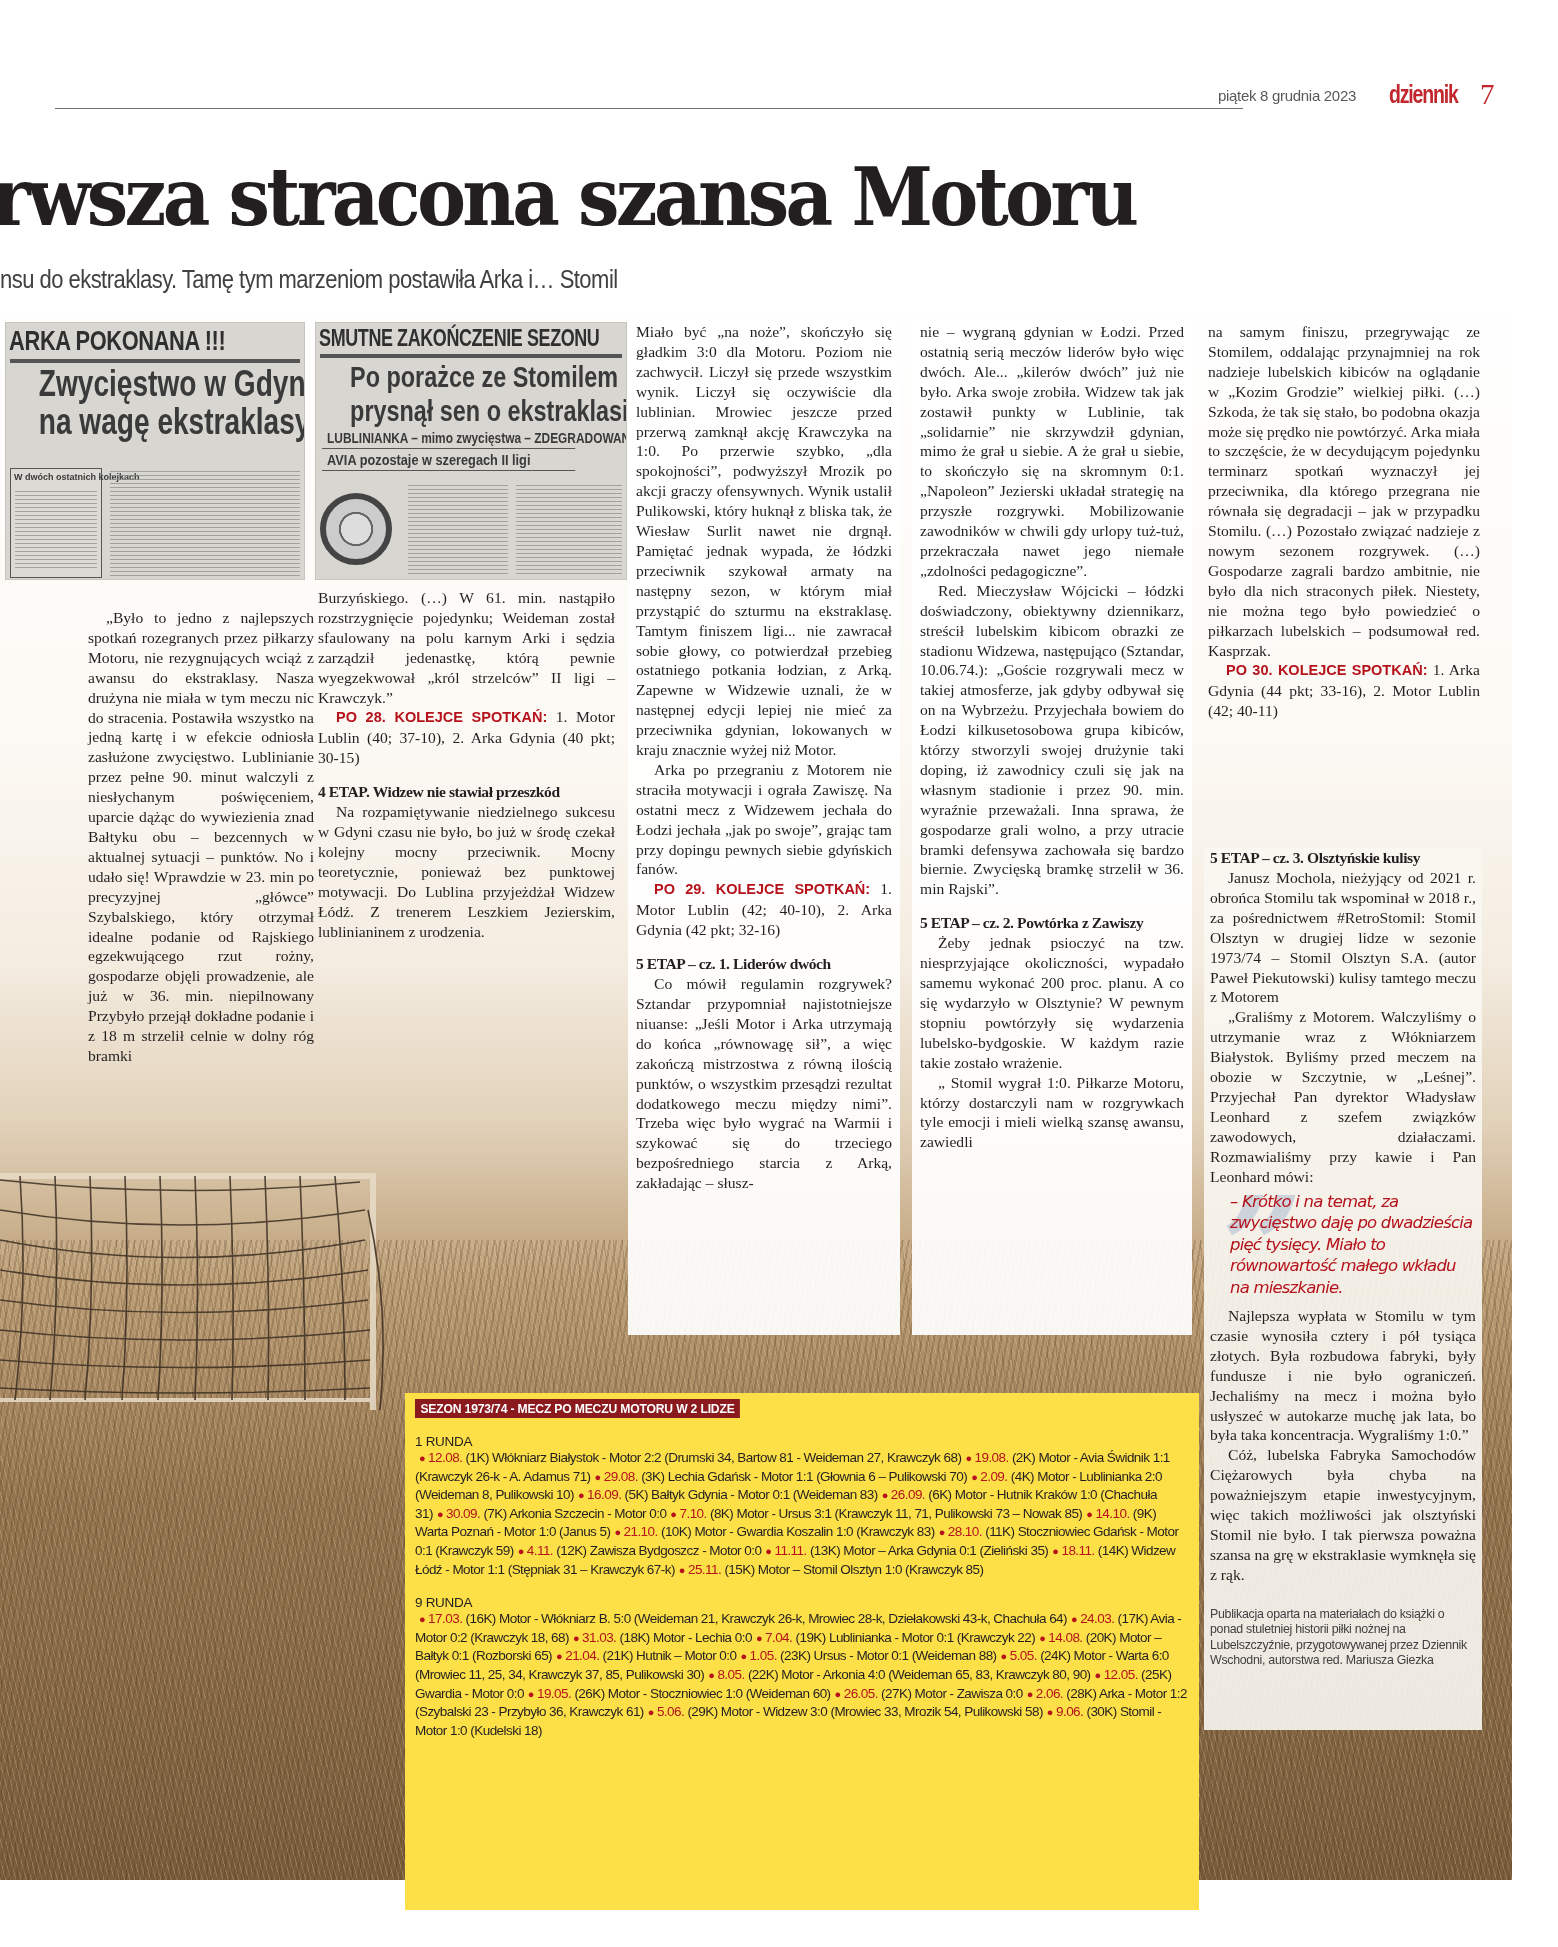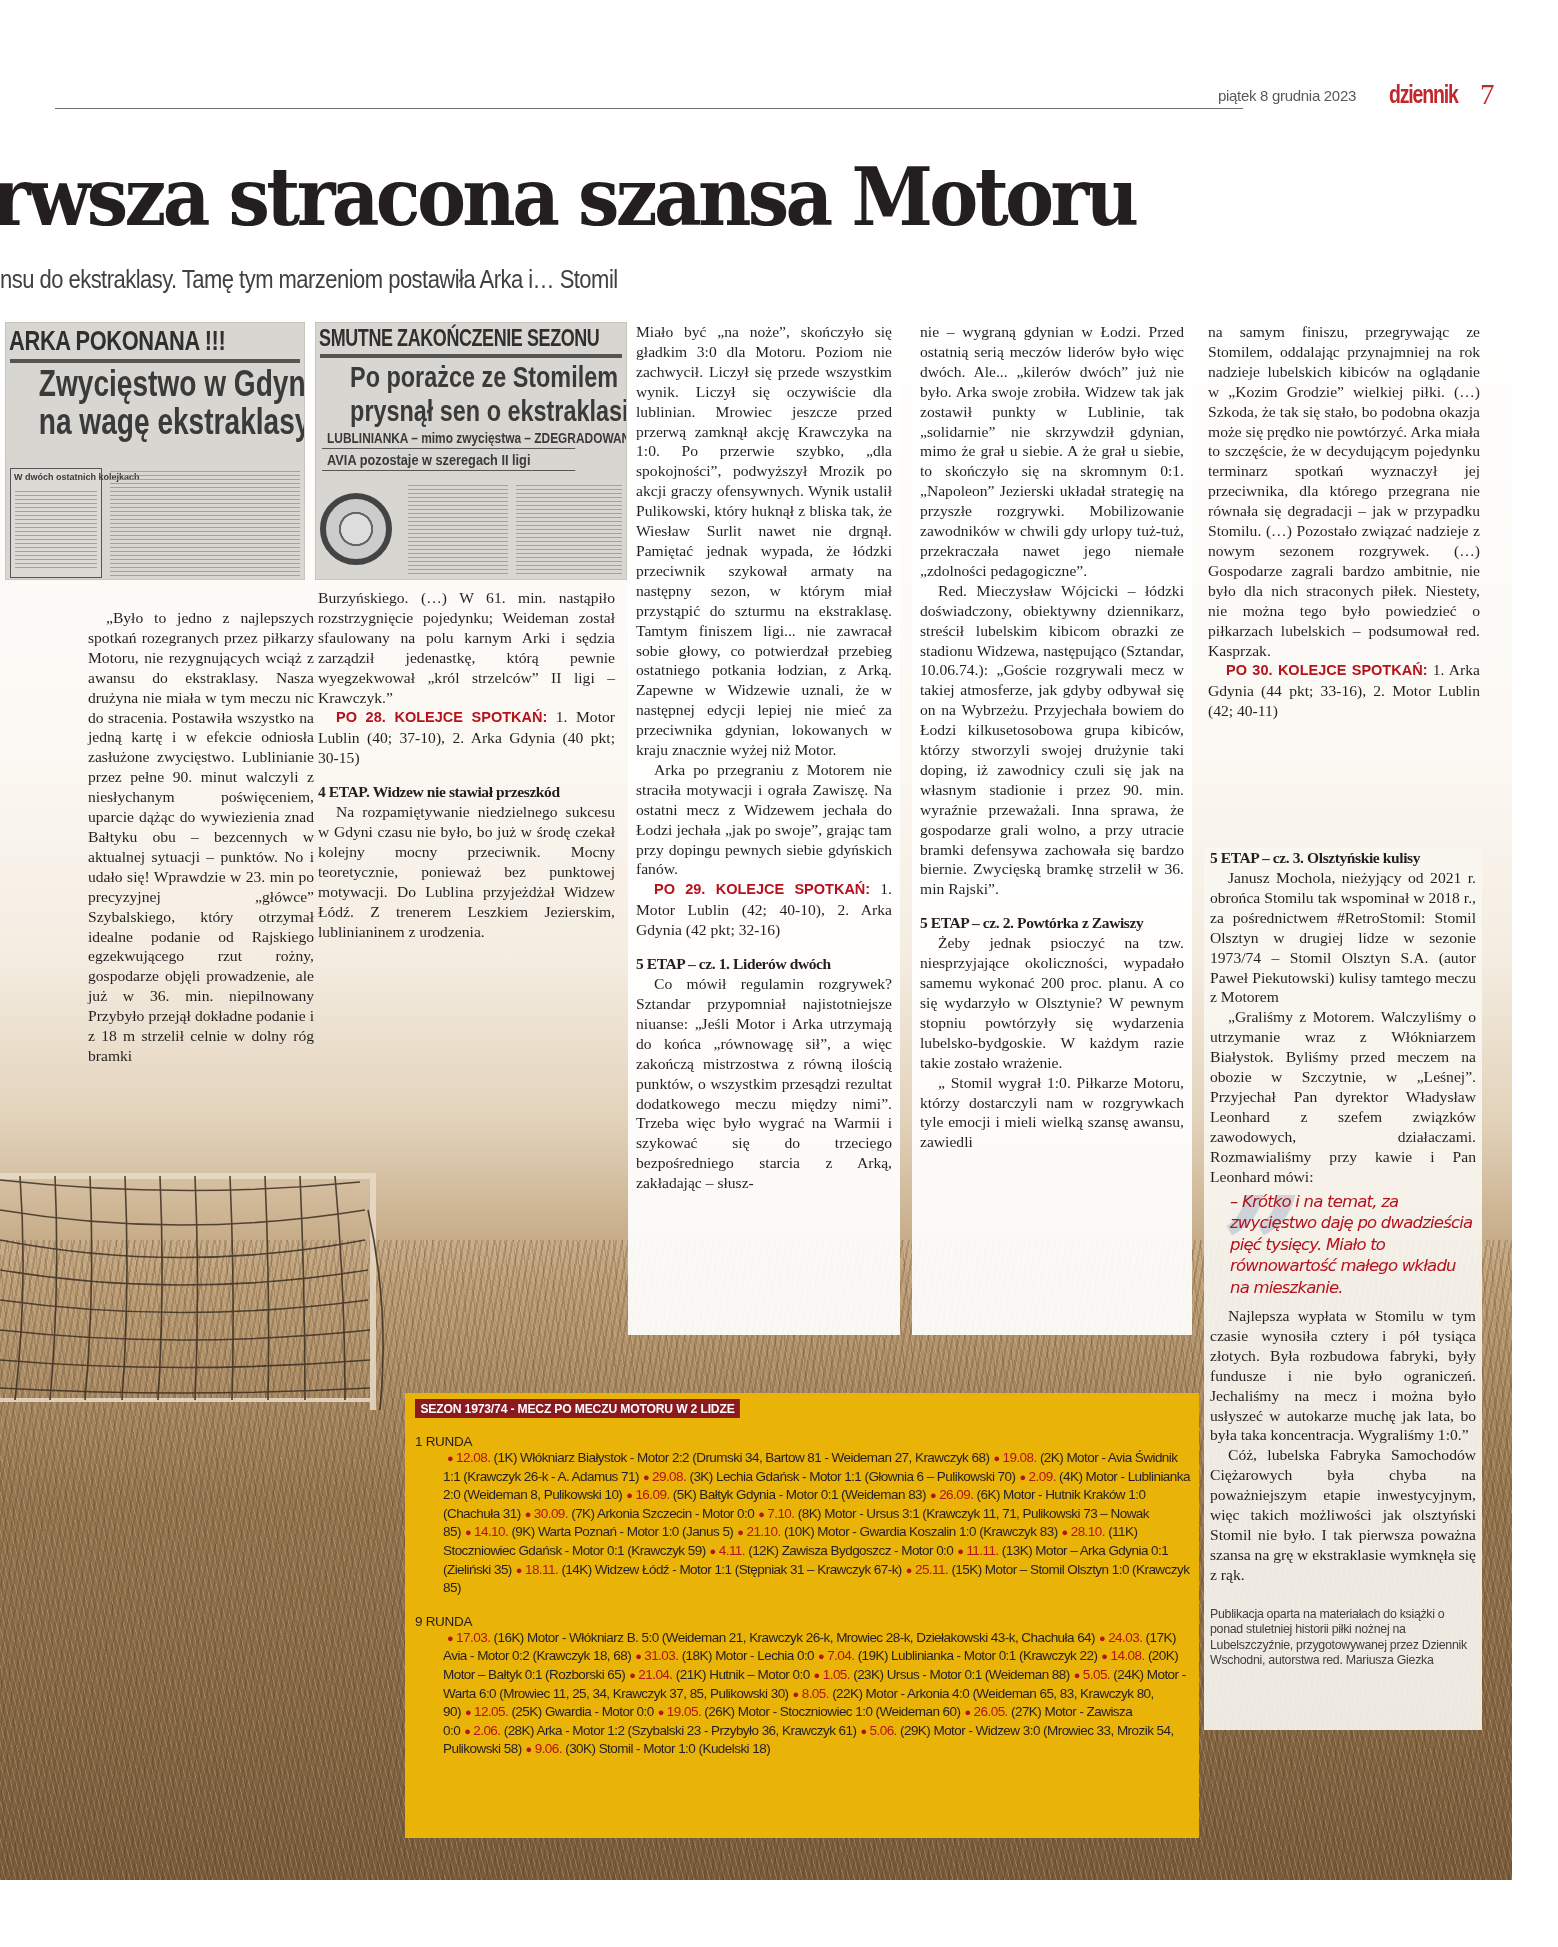--- a/index.html
+++ b/index.html
@@ -99,29 +99,29 @@
     line-height: 1; color: rgba(170,185,205,0.55); z-index: 0;
   }
   .pullquote span { position: relative; z-index: 1; }
   .credit {
     font-family: "Liberation Sans", "DejaVu Sans", sans-serif; font-size: 12.4px; line-height: 15.6px; color: #414042;
     text-align: left; margin-top: 22px; letter-spacing: -0.3px;
   }
 
   
   .season-box {
-    position: absolute; left: 405px; top: 1393px; width: 794px; height: 445px; background: #eab308;
+    position: absolute; left: 405px; top: 1393px; width: 794px; height: 517px; background: #fde047;
     padding: 6px 8px 10px 10px; font-family: "Liberation Sans", "DejaVu Sans", sans-serif; color: #231f20;
   }
   .season-title {
     display: inline-block; background: #8b1a1f; color: #fff; font-weight: bold; font-size: 13.5px; padding: 2px 6px;
     letter-spacing: -0.2px; transform: scaleX(0.9); transform-origin: left;
   }
   .round-label { font-size: 13.5px; margin-top: 16px; letter-spacing: -0.3px; }
-  .matches { font-size: 13.5px; line-height: 18.6px; letter-spacing: -0.55px; text-align: left; margin-left: 28px; }
+  .matches { font-size: 13.5px; line-height: 18.6px; letter-spacing: -0.55px; text-align: left; }
   .matches .dot { color: #b5121b; font-size: 11px; margin: 0 3px 0 4px; }
   .matches .date { color: #b5121b; }
   .matches .m { white-space: normal; }
 </style>
 </head>
 <body>
 
 <div class="bg-photo"></div>
 <div class="bg-grass"></div>
 <svg class="goal" viewBox="0 0 400 300">

